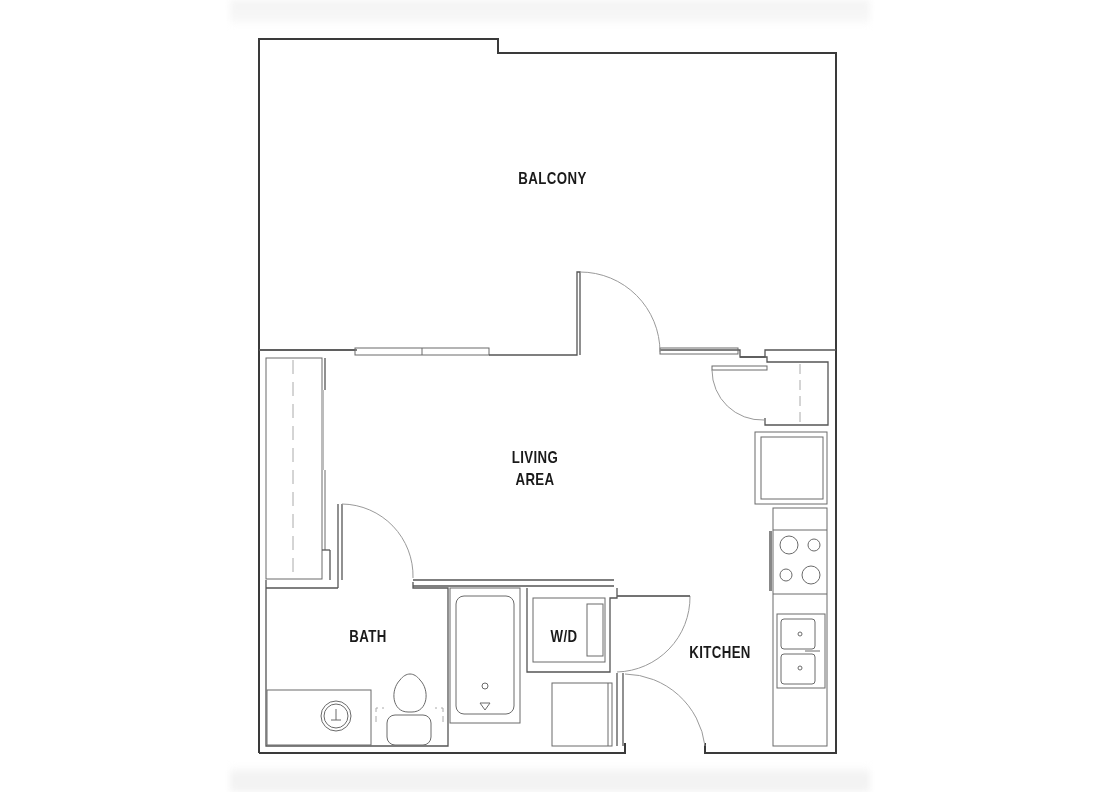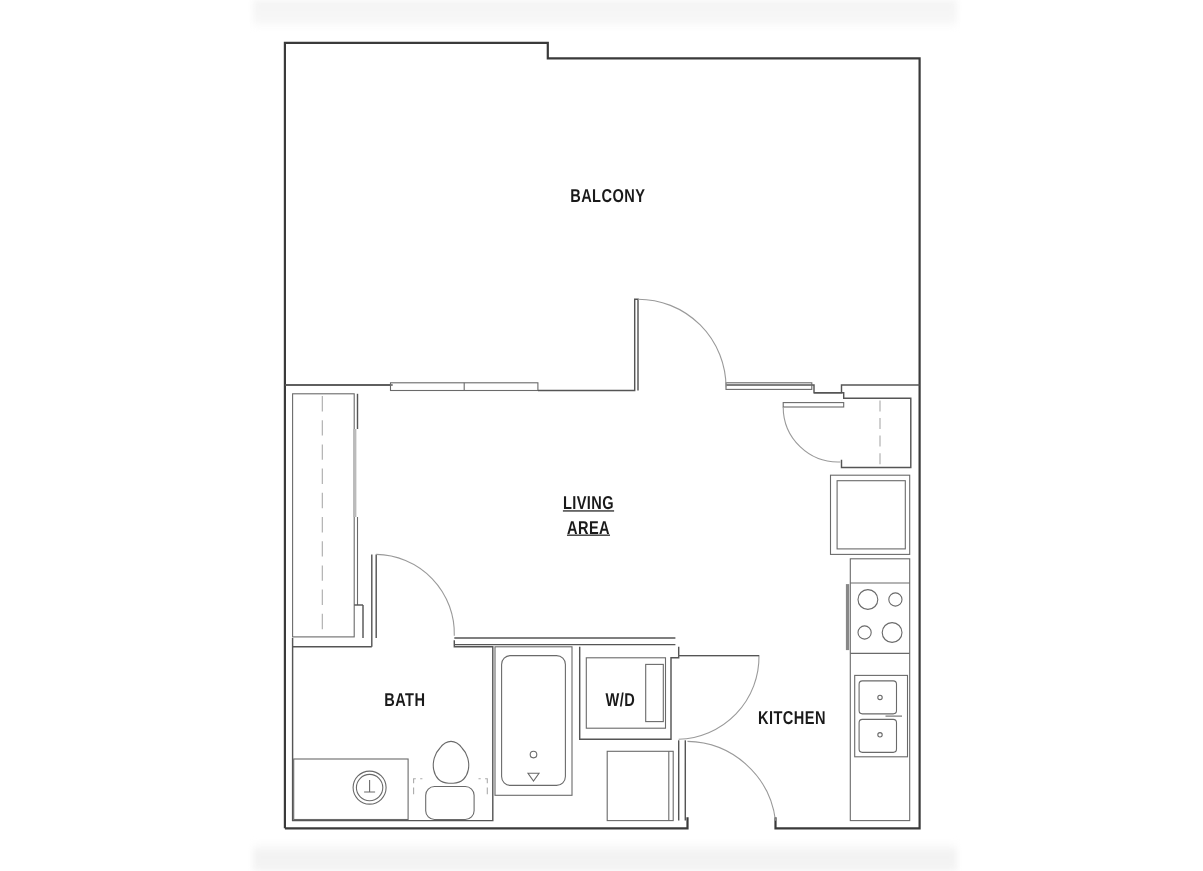--- a/index.html
+++ b/index.html
@@ -128,21 +128,21 @@
     <rect class="line" x="781" y="619" width="34" height="30" rx="3"></rect>
     <rect class="line" x="781" y="654" width="34" height="30" rx="3"></rect>
     <circle class="line" cx="800" cy="634" r="2"></circle>
     <circle class="line" cx="800" cy="668" r="2"></circle>
     <line class="line" x1="805" y1="651" x2="820" y2="651"></line>
   </g>
 </svg>
 
 <div class="room-label" style="left:500px; top:168px; width:105px;">BALCONY</div>
 
-<div style="position:absolute; left:490px; top:447px; width:90px;text-decoration:underline;">
+<div style="position:absolute; left:490px; top:447px; width:90px;">
   <div class="room-label" style="position:static;">LIVING</div>
   <div class="room-label" style="position:static;">AREA</div>
 </div>
 
 <div class="room-label" style="left:332px; top:626px; width:72px;">BATH</div>
 
 <div class="room-label" style="left:536px; top:626px; width:56px;">W/D</div>
 
 <div class="room-label" style="left:672px; top:642px; width:96px;">KITCHEN</div>
 

